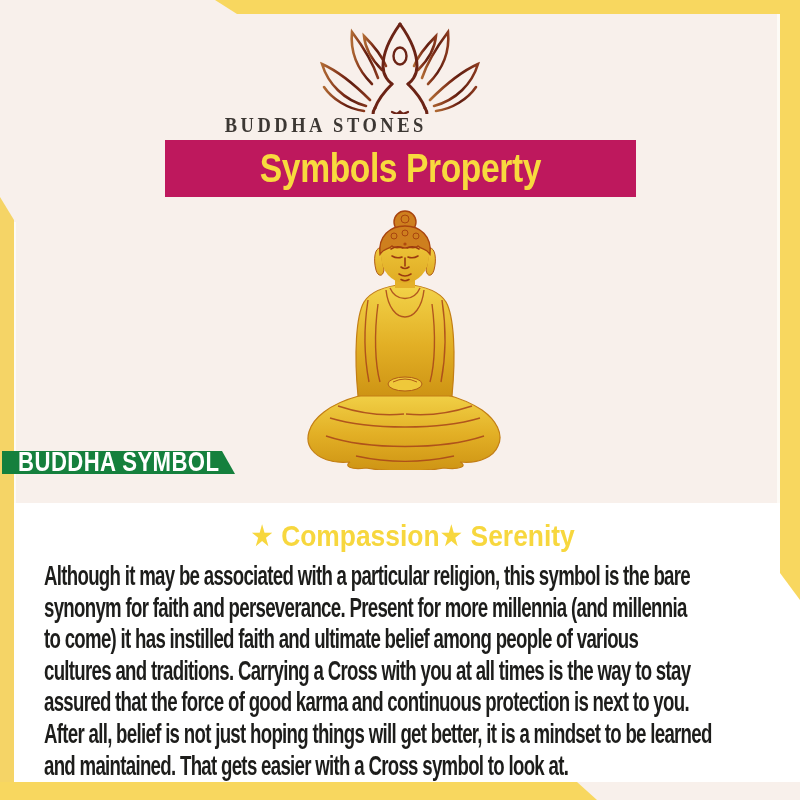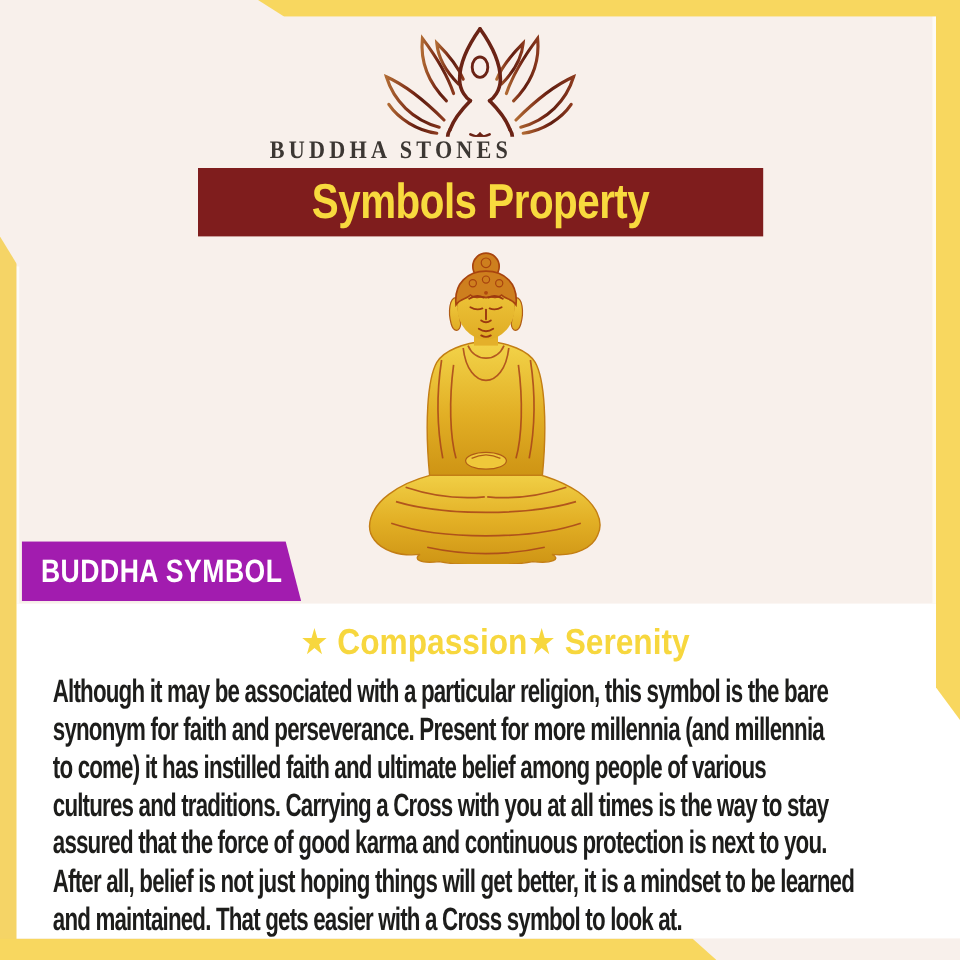--- a/index.html
+++ b/index.html
@@ -24,29 +24,29 @@
     clip-path:polygon(0 0, 577px 0, 597px 100%, 0 100%); }
 
   
   .logo { position:absolute; left:320px; top:22px; width:160px; height:92px; }
   .brand-name { position:absolute; left:0; top:113px; width:652px; text-align:center; }
   .brand-name span { display:inline-block; font-family:"Liberation Serif","DejaVu Serif",serif;
     font-size:21px; font-weight:600; letter-spacing:4px; color:#3C3733; transform:scaleX(.88); transform-origin:center; white-space:nowrap; }
 
   
   .title-banner { position:absolute; left:165px; top:140px; width:471px; height:57px;
-    background:#7f1d1d; display:flex; align-items:center; justify-content:center; }
+    background:#be185d; display:flex; align-items:center; justify-content:center; }
   .title-banner span { display:inline-block; font-size:41px; font-weight:700; color:#F8DA3E;
     letter-spacing:-0.5px; transform:scaleX(.82); transform-origin:center; white-space:nowrap; }
 
   
   .buddha { position:absolute; left:298px; top:204px; width:214px; height:266px; }
 
   
-  .ribbon { position:absolute; left:18px; top:451px; width:233px; height:50px; background:#a21caf;
+  .ribbon { position:absolute; left:2px; top:451px; width:233px; height:23px; background:#15803d;
     clip-path:polygon(0 0, 220px 0, 233px 100%, 0 100%);
     display:flex; align-items:center; justify-content:center; }
   .ribbon span { display:inline-block; font-size:27px; font-weight:700; color:#FFFFFF;
     letter-spacing:0.5px; transform:scaleX(.82); transform-origin:center; white-space:nowrap; }
 
   
   .traits { position:absolute; left:0; top:518px; width:790px; text-align:center;margin-left:17px; }
   .traits span { display:inline-block; font-size:30px; font-weight:700; color:#F7D73E;
     transform:scaleX(.88); transform-origin:center; white-space:nowrap; }
 

